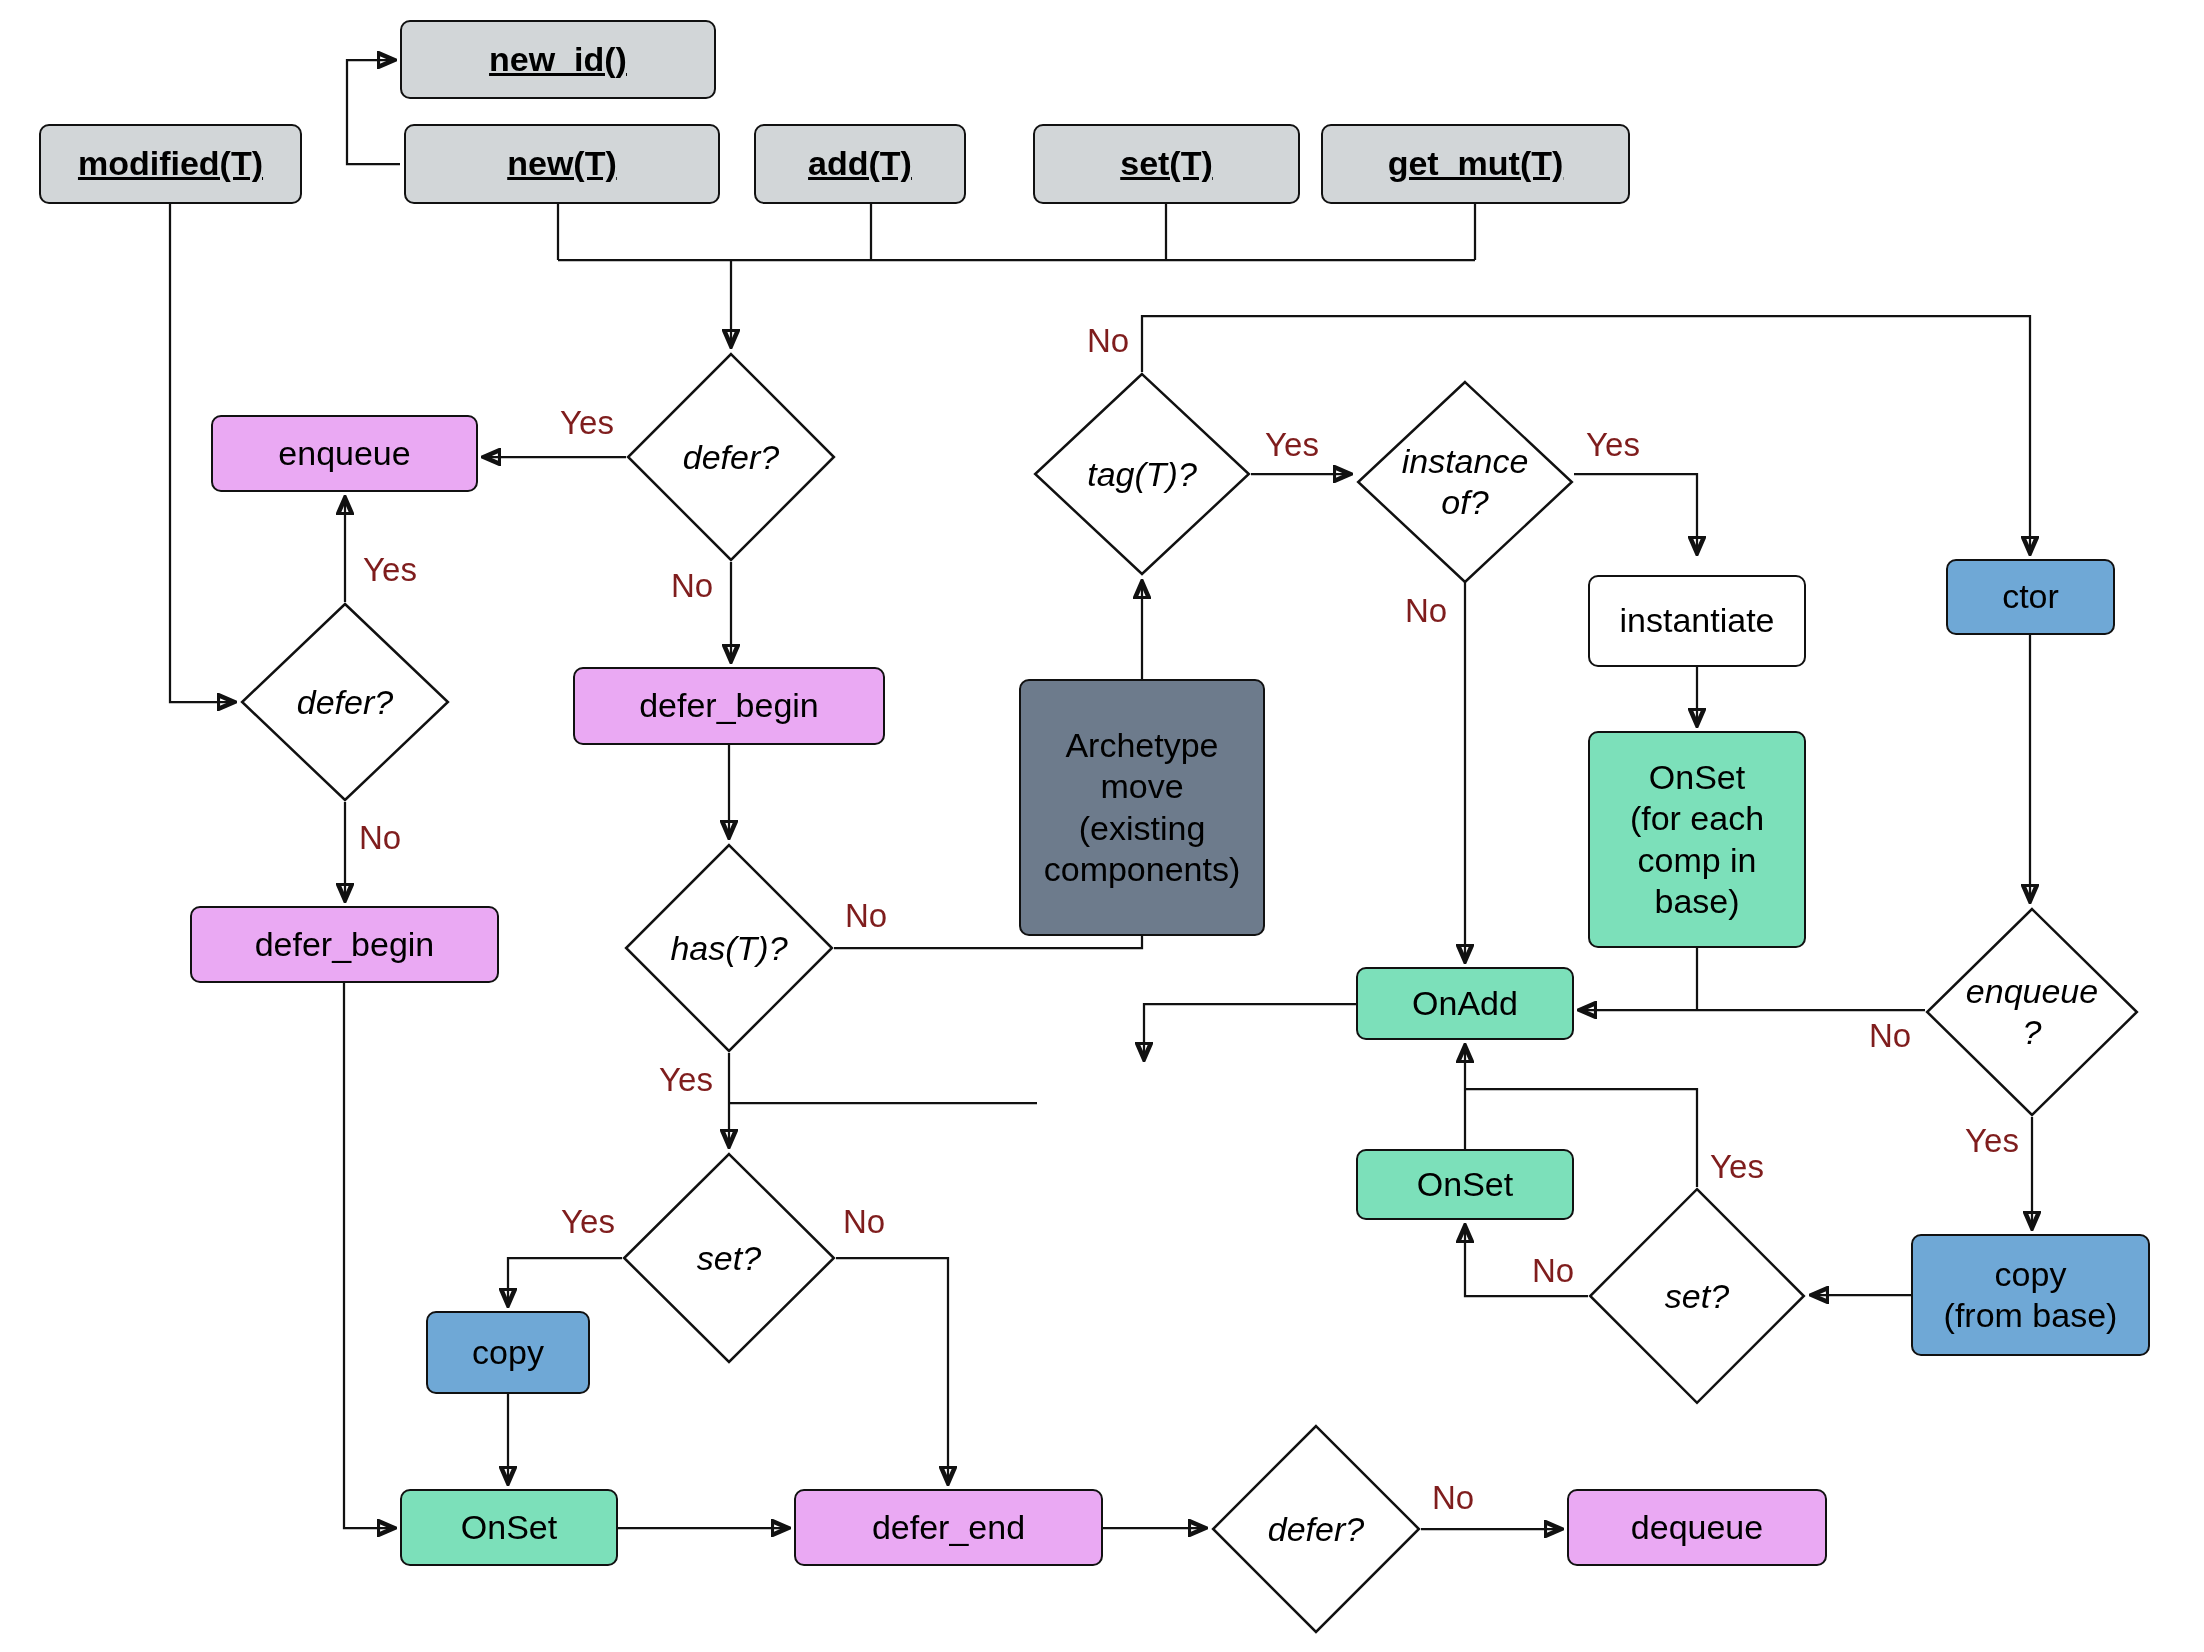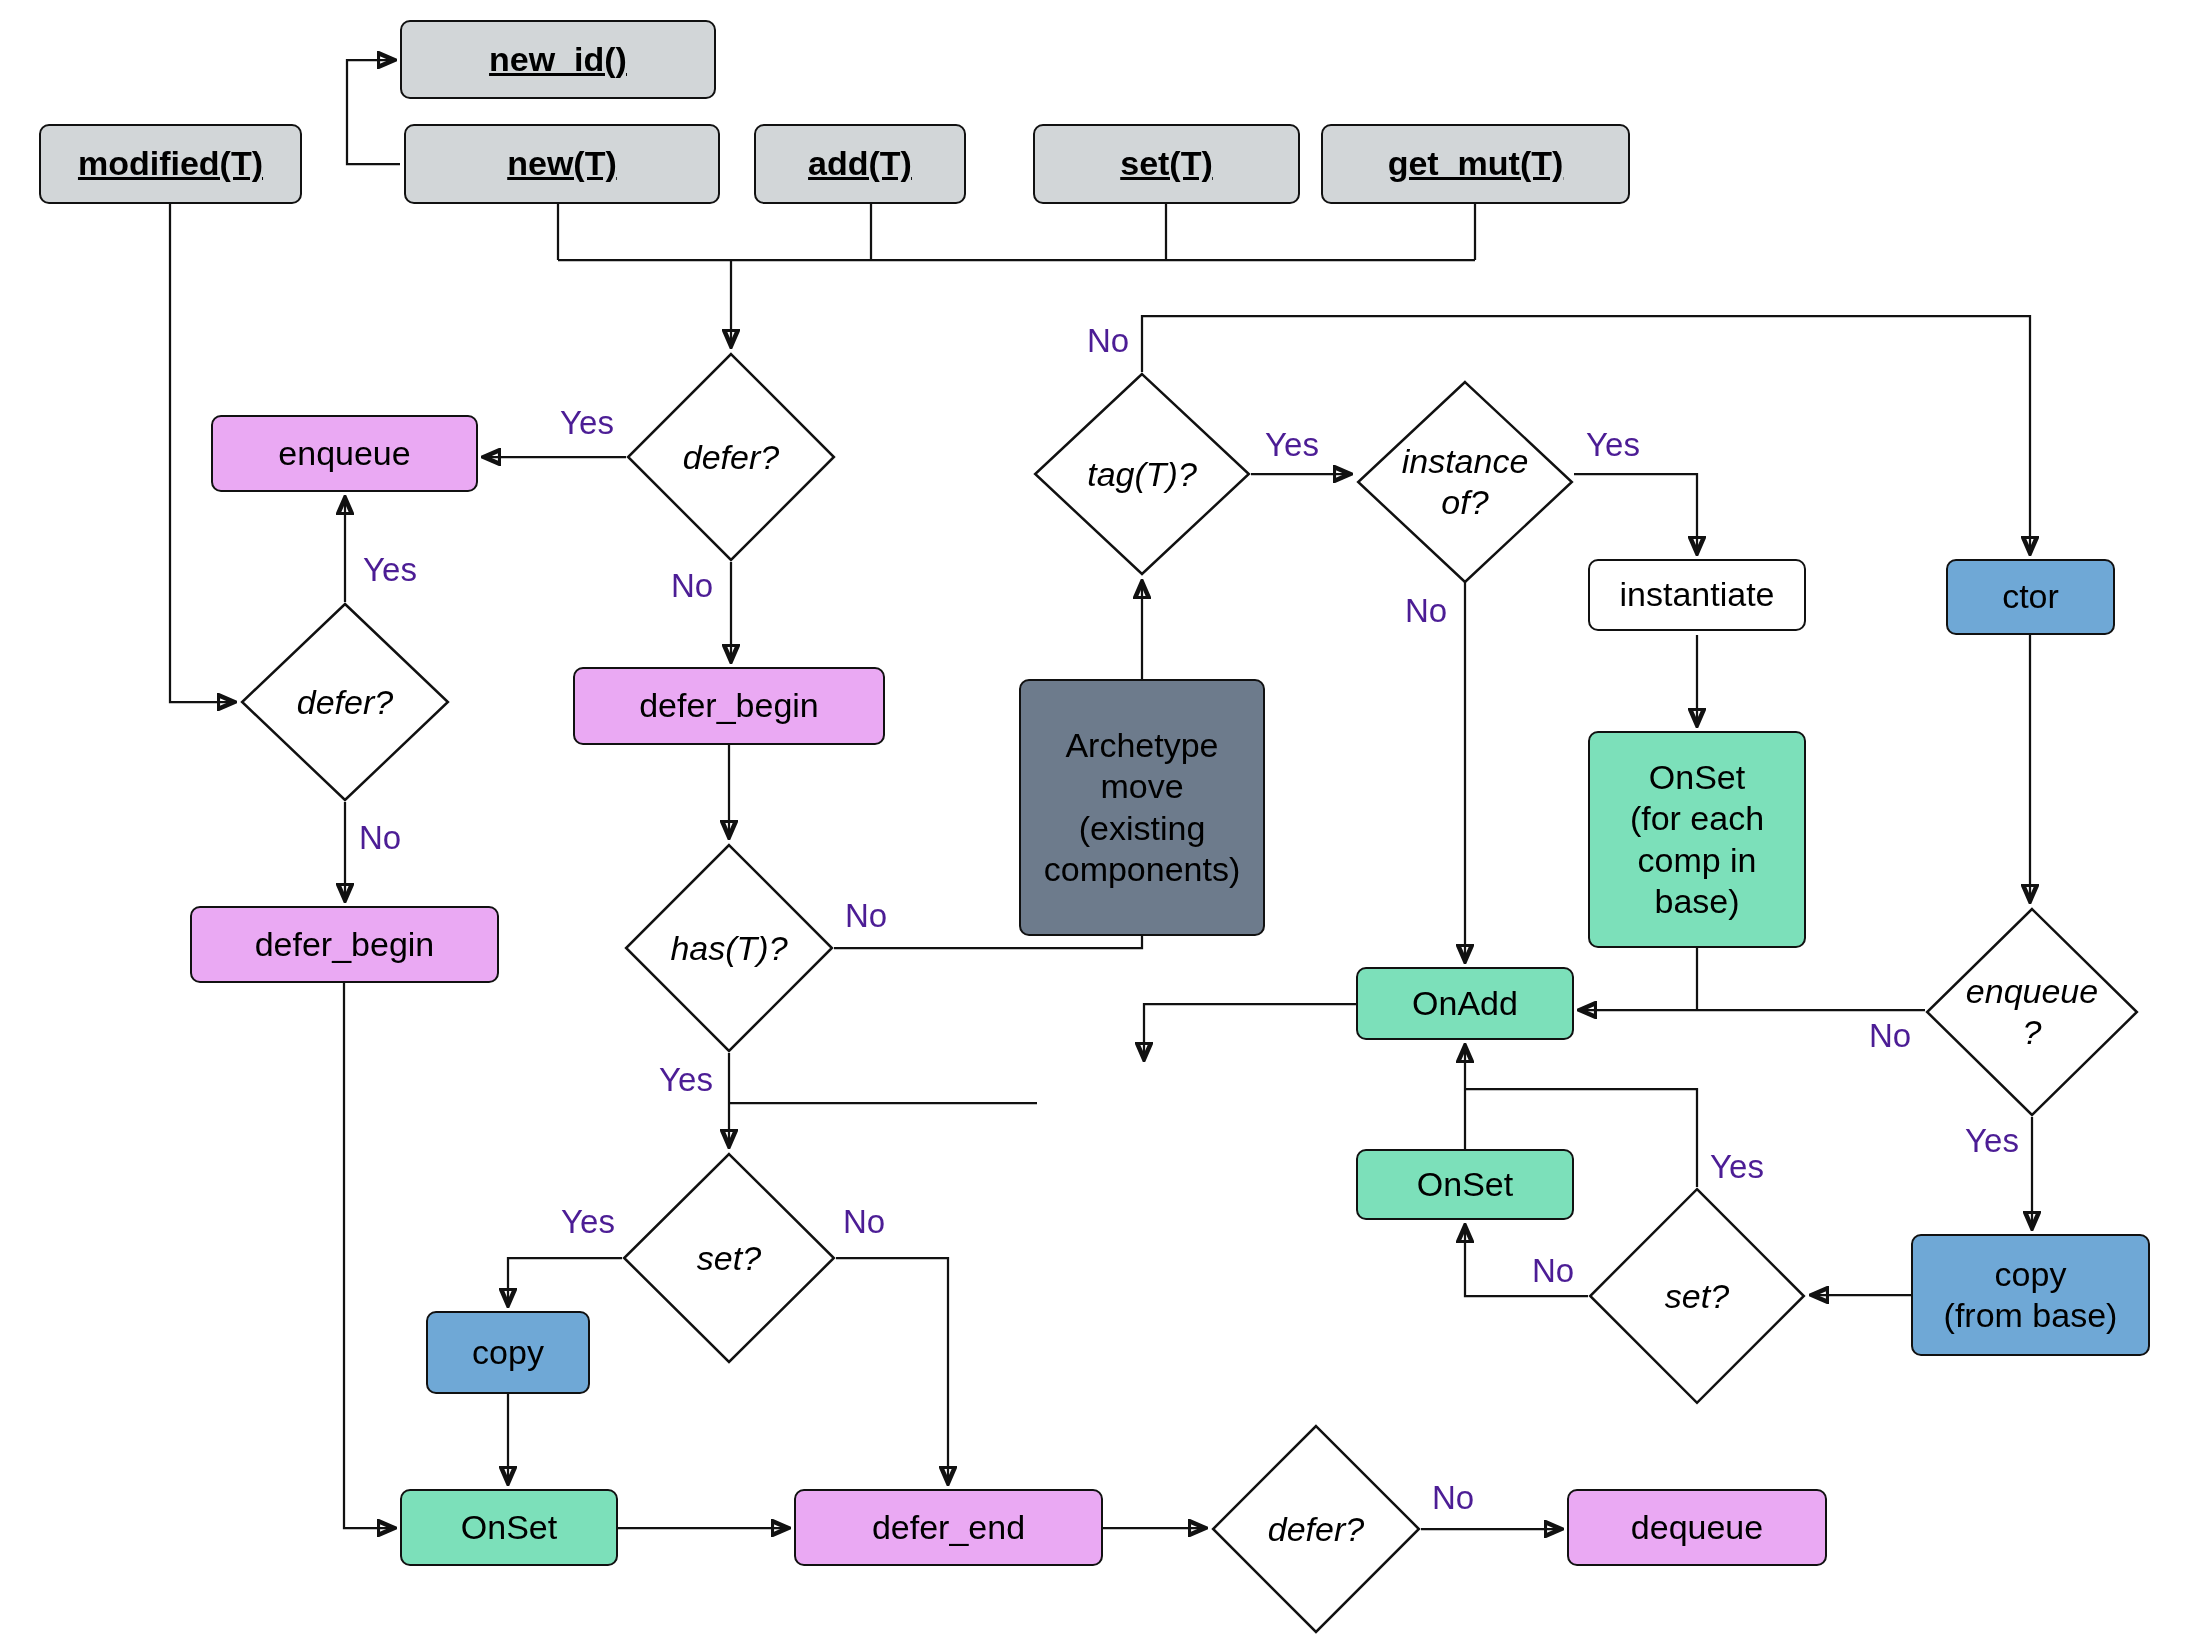--- a/index.html
+++ b/index.html
@@ -44,21 +44,21 @@
     position: absolute; inset: 0;
     display: flex; align-items: center; justify-content: center;
     font-style: italic; font-size: 34px; line-height: 1.2;
     text-align: center; white-space: pre-line;
   }
 
   .elabel {
     position: absolute;
     transform: translate(-50%, -50%);
     font-size: 33px;
-    color: #4c1d95;
+    color: #7f1d1d;
     white-space: nowrap;
   }
 </style>
 </head>
 <body>
 
 <div class="canvas">
 
   <svg class="edges">
     <defs>
@@ -113,21 +113,21 @@
   <div class="node purple" style="left:573px; top:667px; width:312px; height:78px">defer_begin</div>
   <div class="node purple" style="left:190px; top:906px; width:309px; height:77px">defer_begin</div>
   <div class="node purple" style="left:794px; top:1489px; width:309px; height:77px">defer_end</div>
   <div class="node purple" style="left:1567px; top:1489px; width:260px; height:77px">dequeue</div>
 
   <div class="node slate" style="left:1019px; top:679px; width:246px; height:257px">Archetype
 move
 (existing
 components)</div>
 
-  <div class="node plain" style="left:1588px; top:559px; width:218px; height:72px">instantiate</div>
+  <div class="node plain" style="left:1588px; top:575px; width:218px; height:92px">instantiate</div>
 
   <div class="node blue" style="left:1946px; top:559px; width:169px; height:76px">ctor</div>
   <div class="node blue" style="left:1911px; top:1234px; width:239px; height:122px">copy
 (from base)</div>
   <div class="node blue" style="left:426px; top:1311px; width:164px; height:83px">copy</div>
 
   <div class="node green" style="left:1588px; top:731px; width:218px; height:217px">OnSet
 (for each
 comp in
 base)</div>

